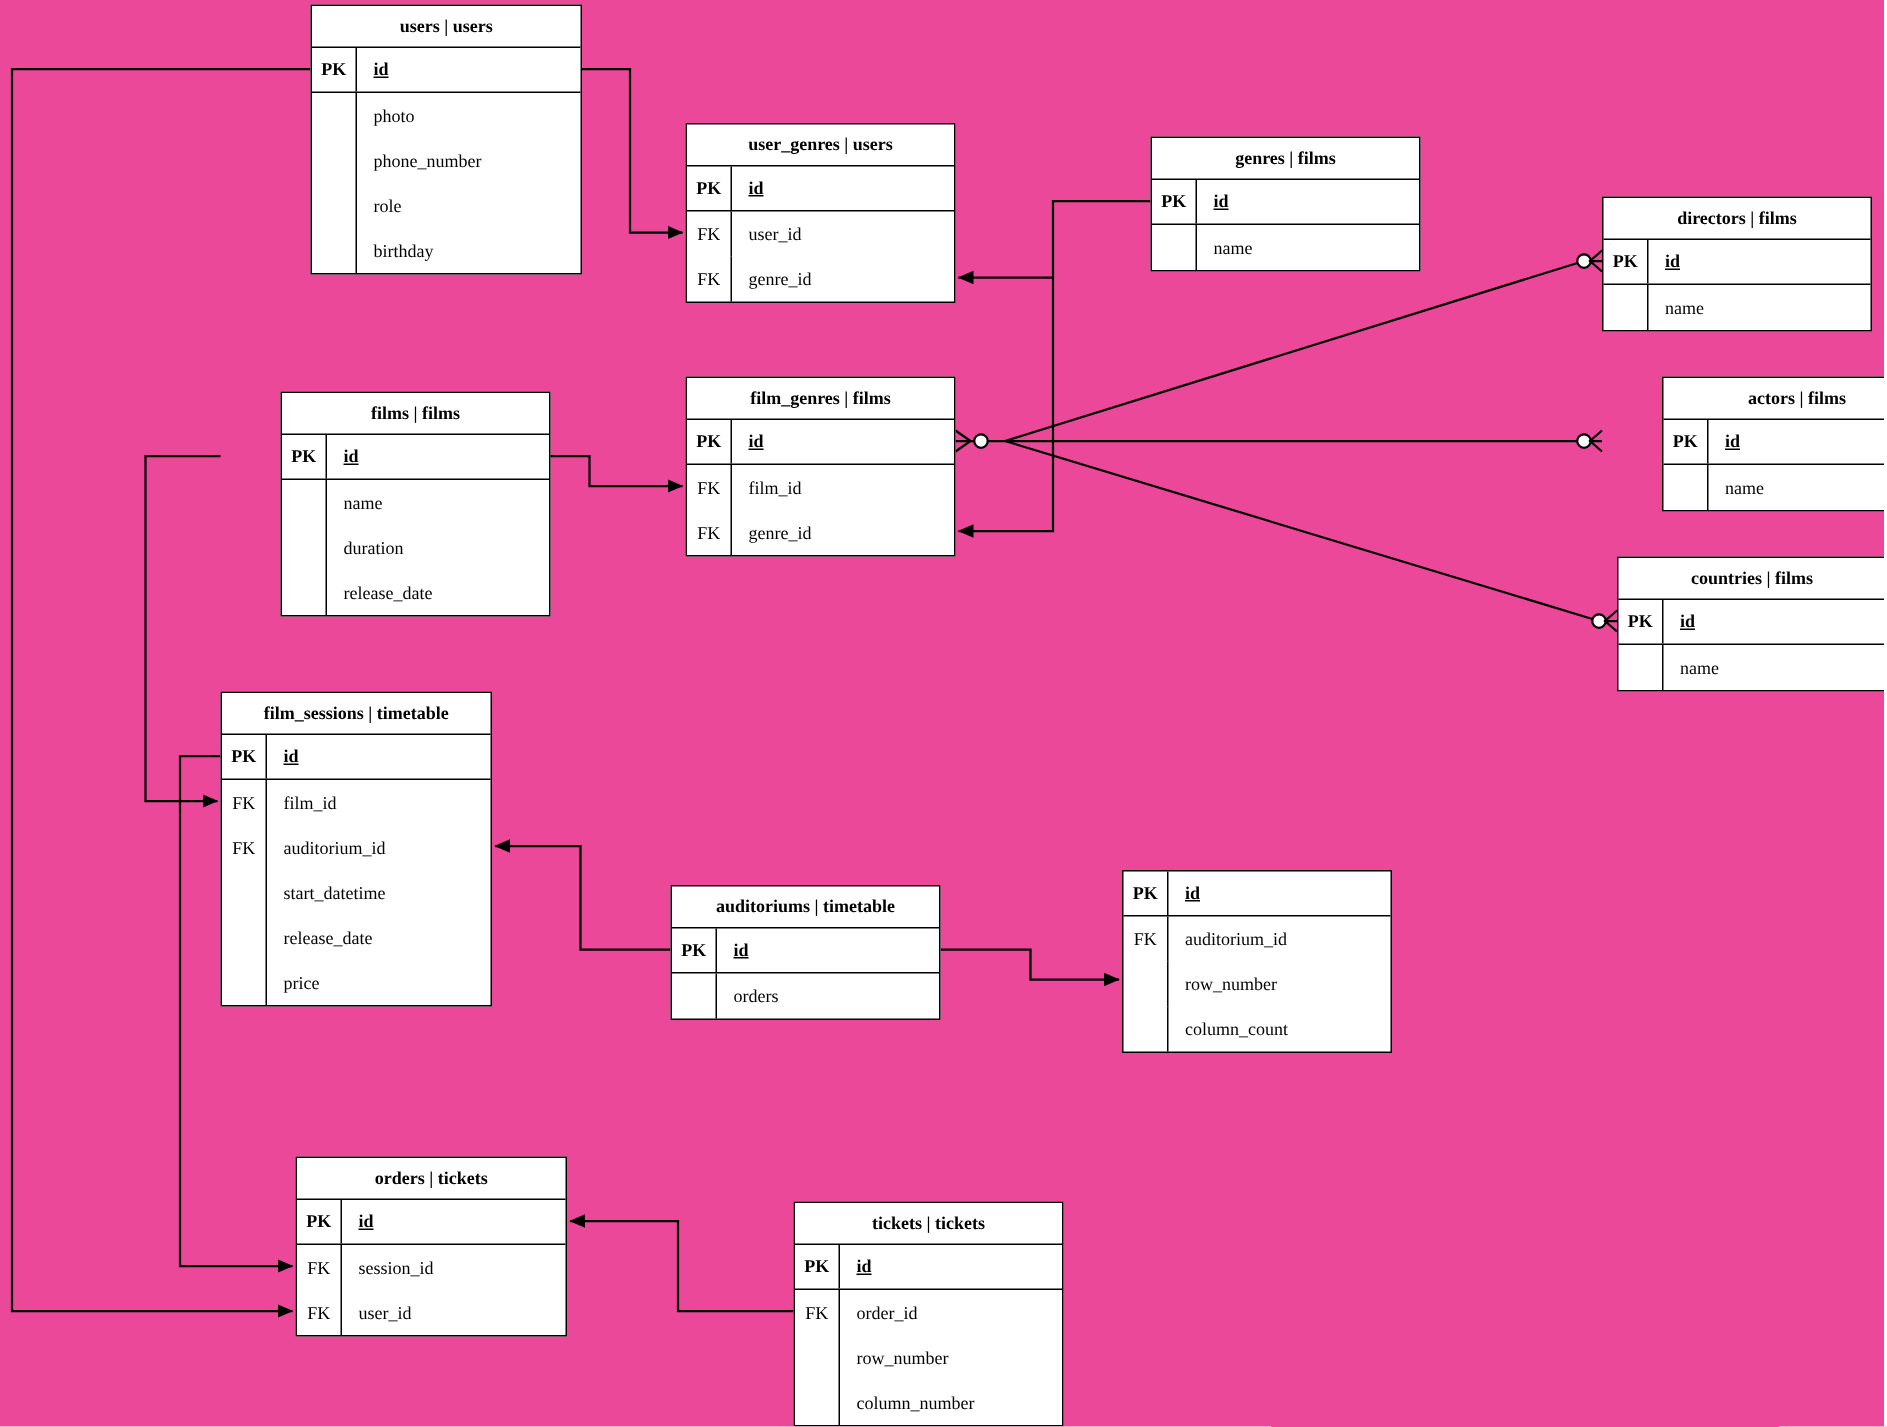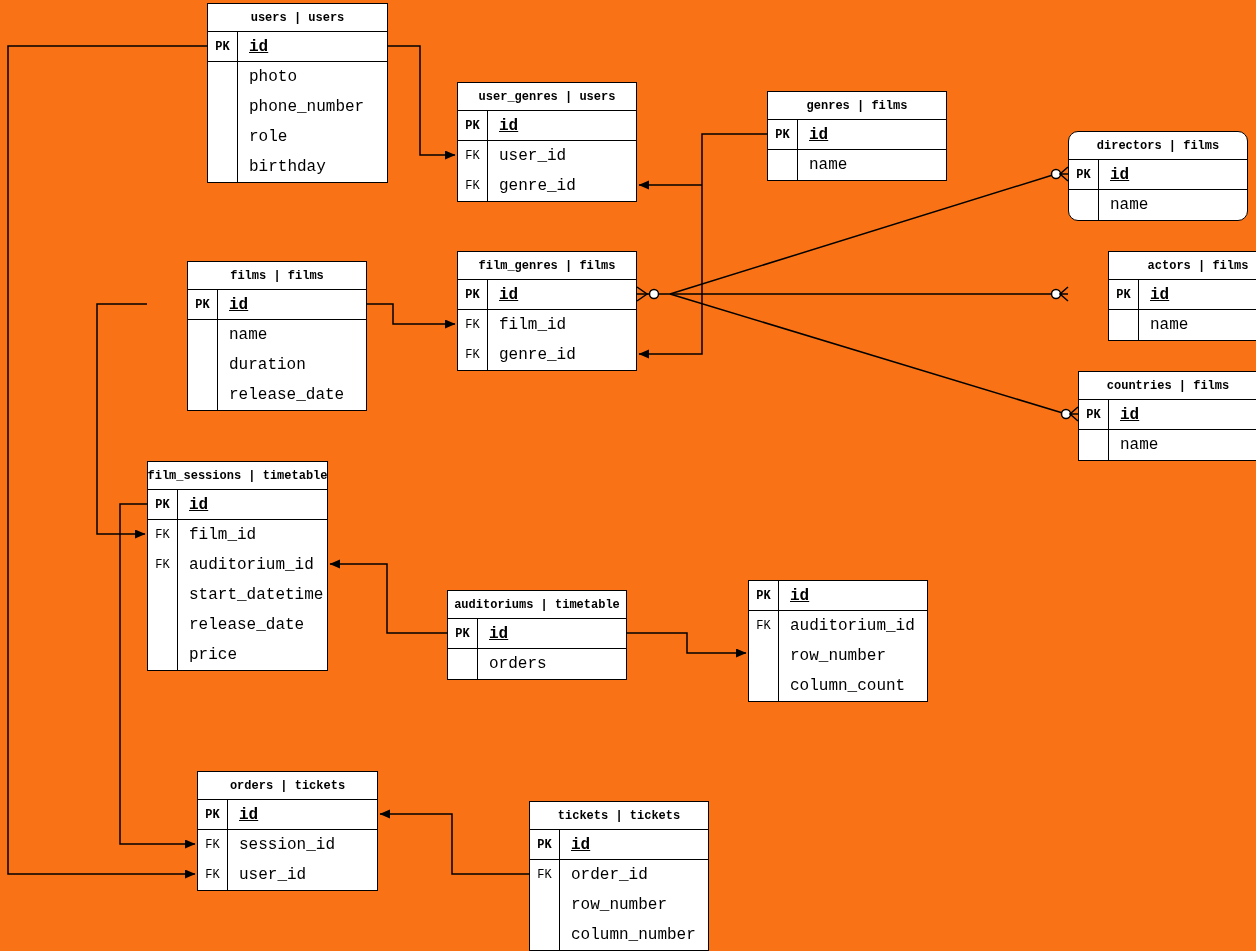--- a/index.html
+++ b/index.html
@@ -1,46 +1,46 @@
 <!DOCTYPE html>
 <html><head>
 <meta charset="utf-8">
 <style>
   html,body{margin:0;padding:0;background:#ffffff;}
   .canvas{
-    position:relative;width:1256px;height:951px;background:#f97316;
-    font-family:Liberation Mono, monospace;color:#000;overflow:hidden;
+    position:relative;width:1256px;height:951px;background:#ec4899;
+    font-family:Liberation Serif, serif;color:#000;overflow:hidden;
   }
   svg.wires{position:absolute;left:0;top:0;}
   .tbl{
     position:absolute;background:#ffffff;border:1.5px solid #000;
     box-sizing:border-box;
   }
   .ttl{
     height:28px;border-bottom:1.5px solid #000;box-sizing:border-box;
     display:flex;align-items:center;justify-content:center;
     font-weight:bold;font-size:12px;white-space:nowrap;
   }
   .trow{display:flex;height:30px;box-sizing:border-box;}
   .pkrow{border-bottom:1.5px solid #000;}
   .kcell{
     flex:0 0 30px;width:30px;border-right:1.5px solid #000;box-sizing:border-box;
     display:flex;align-items:center;justify-content:center;font-size:12px;
   }
   .pkrow .kcell{font-weight:bold;}
   .ncell{
     flex:1;display:flex;align-items:center;padding-left:11px;
-    font-size:16px;white-space:nowrap;
+    font-size:12px;white-space:nowrap;
   }
   .pkrow .ncell{font-weight:bold;text-decoration:underline;}
   
   #t0{left:207px;top:3px;width:181px;}
   #t1{left:457px;top:82px;width:180px;}
   #t2{left:767px;top:91px;width:180px;}
-  #t3{left:1068px;top:131px;width:180px;border-radius:10px;}
+  #t3{left:1068px;top:131px;width:180px;}
   #t4{left:1108px;top:251px;width:180px;}
   #t5{left:1078px;top:371px;width:180px;}
   #t6{left:147px;top:261px;width:180px;margin-left:40px;}
   #t7{left:457px;top:251px;width:180px;}
   #t8{left:147px;top:461px;width:181px;}
   #t9{left:447px;top:590px;width:180px;}
   #t10{left:748px;top:580px;width:180px;}
   #t11{left:197px;top:771px;width:181px;}
   #t12{left:529px;top:801px;width:180px;}
 </style>

